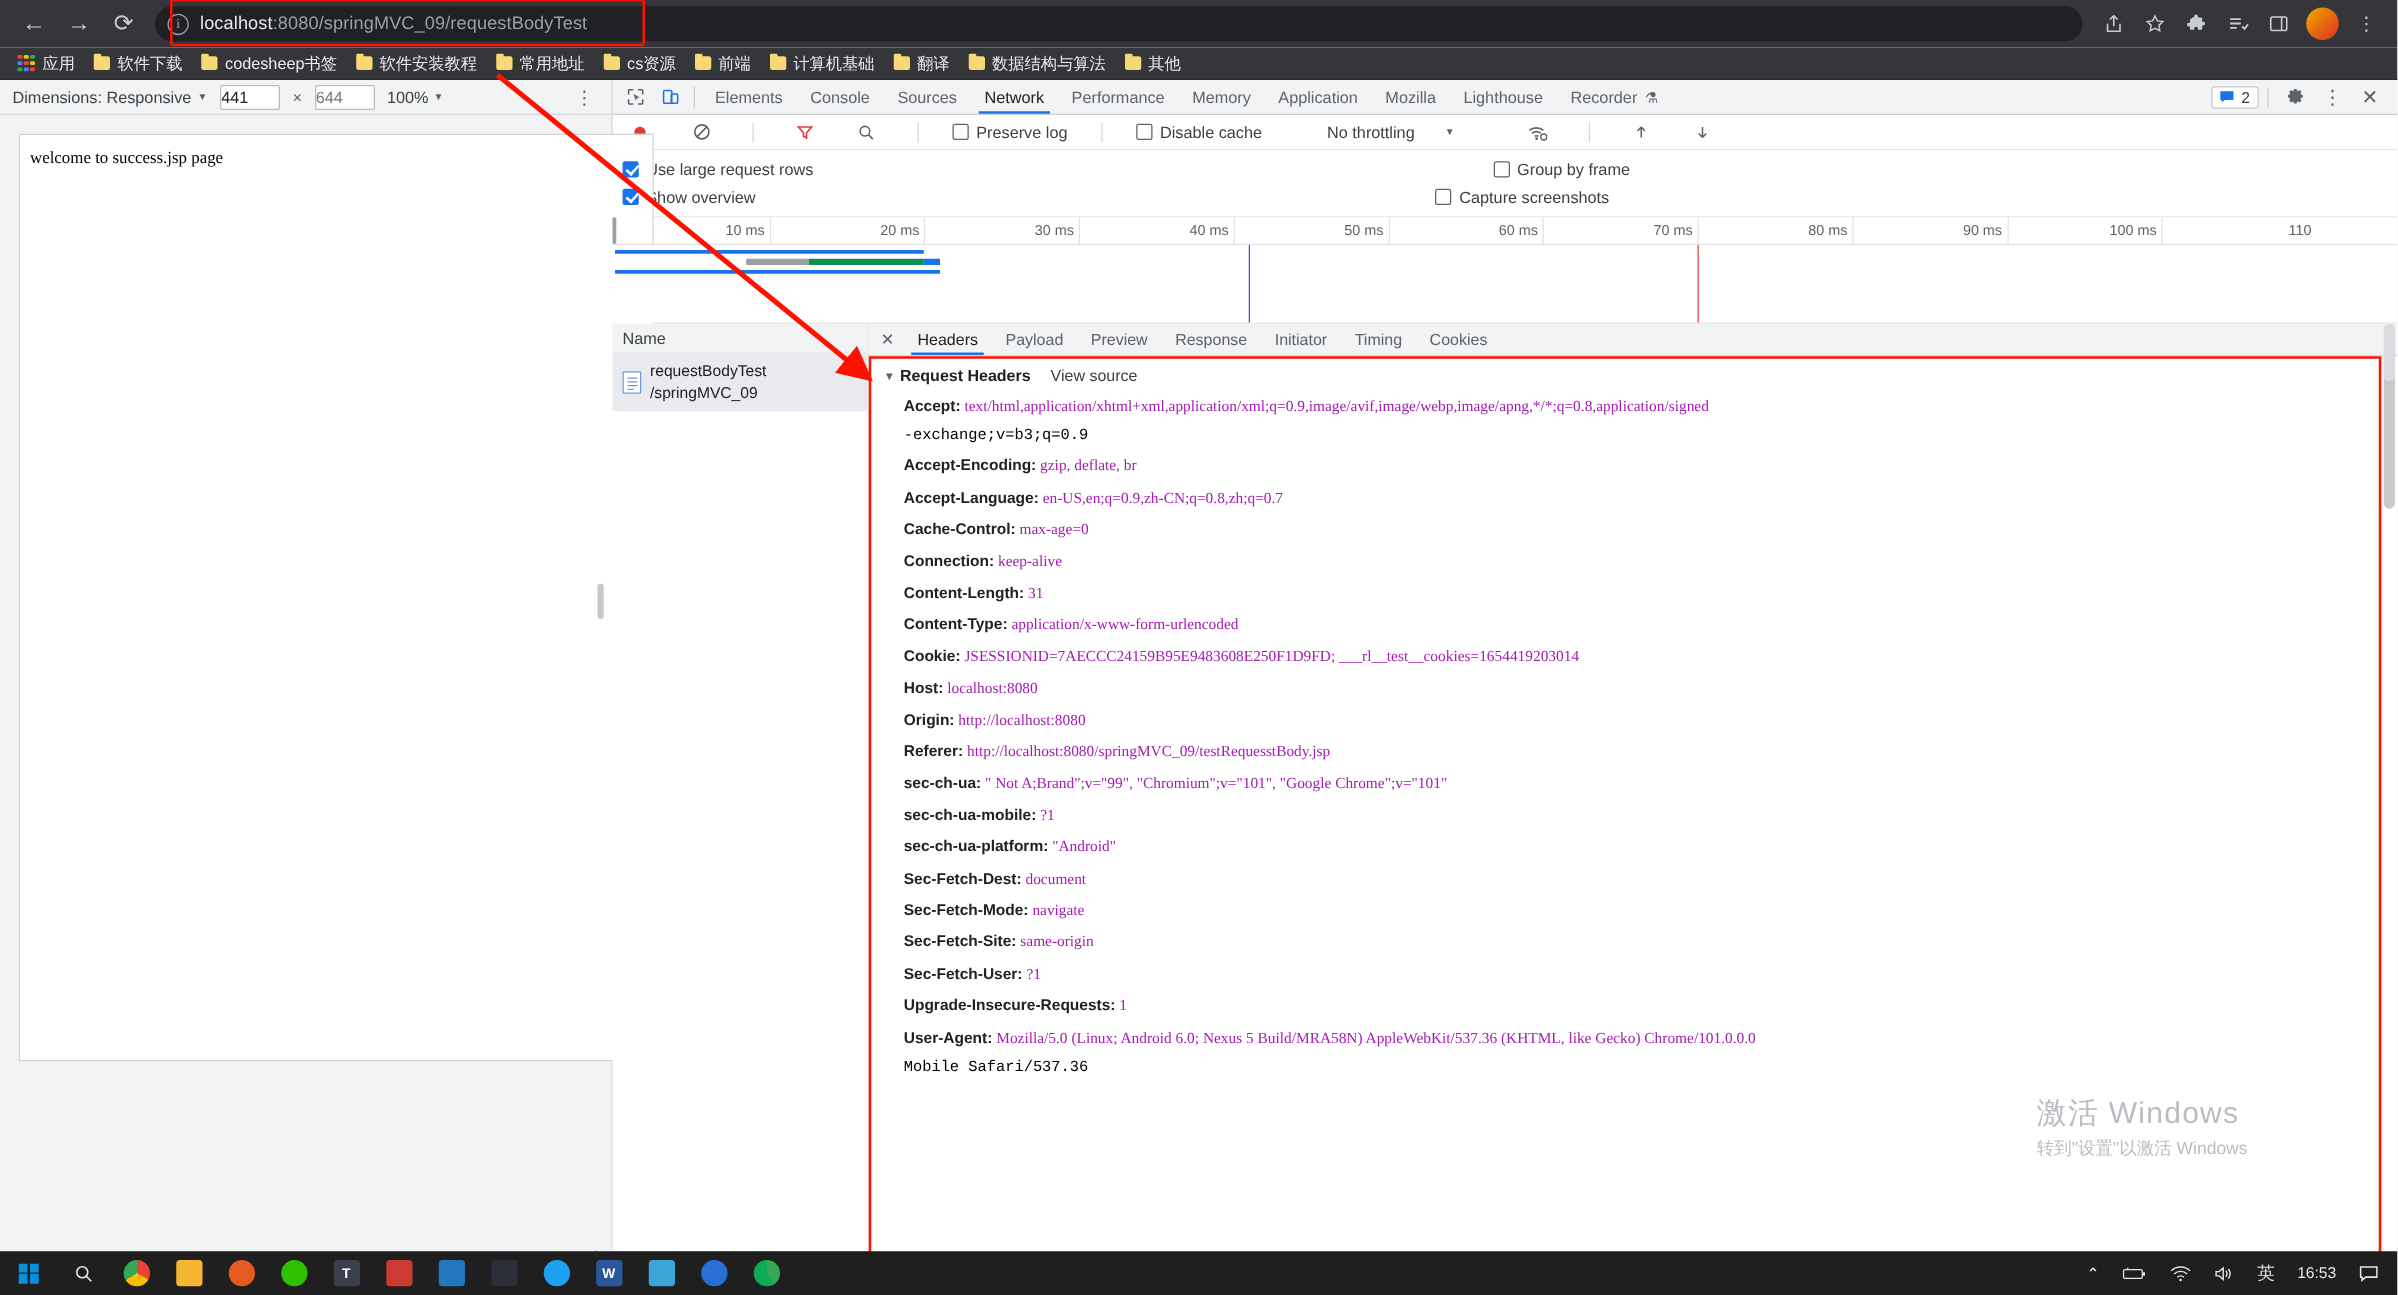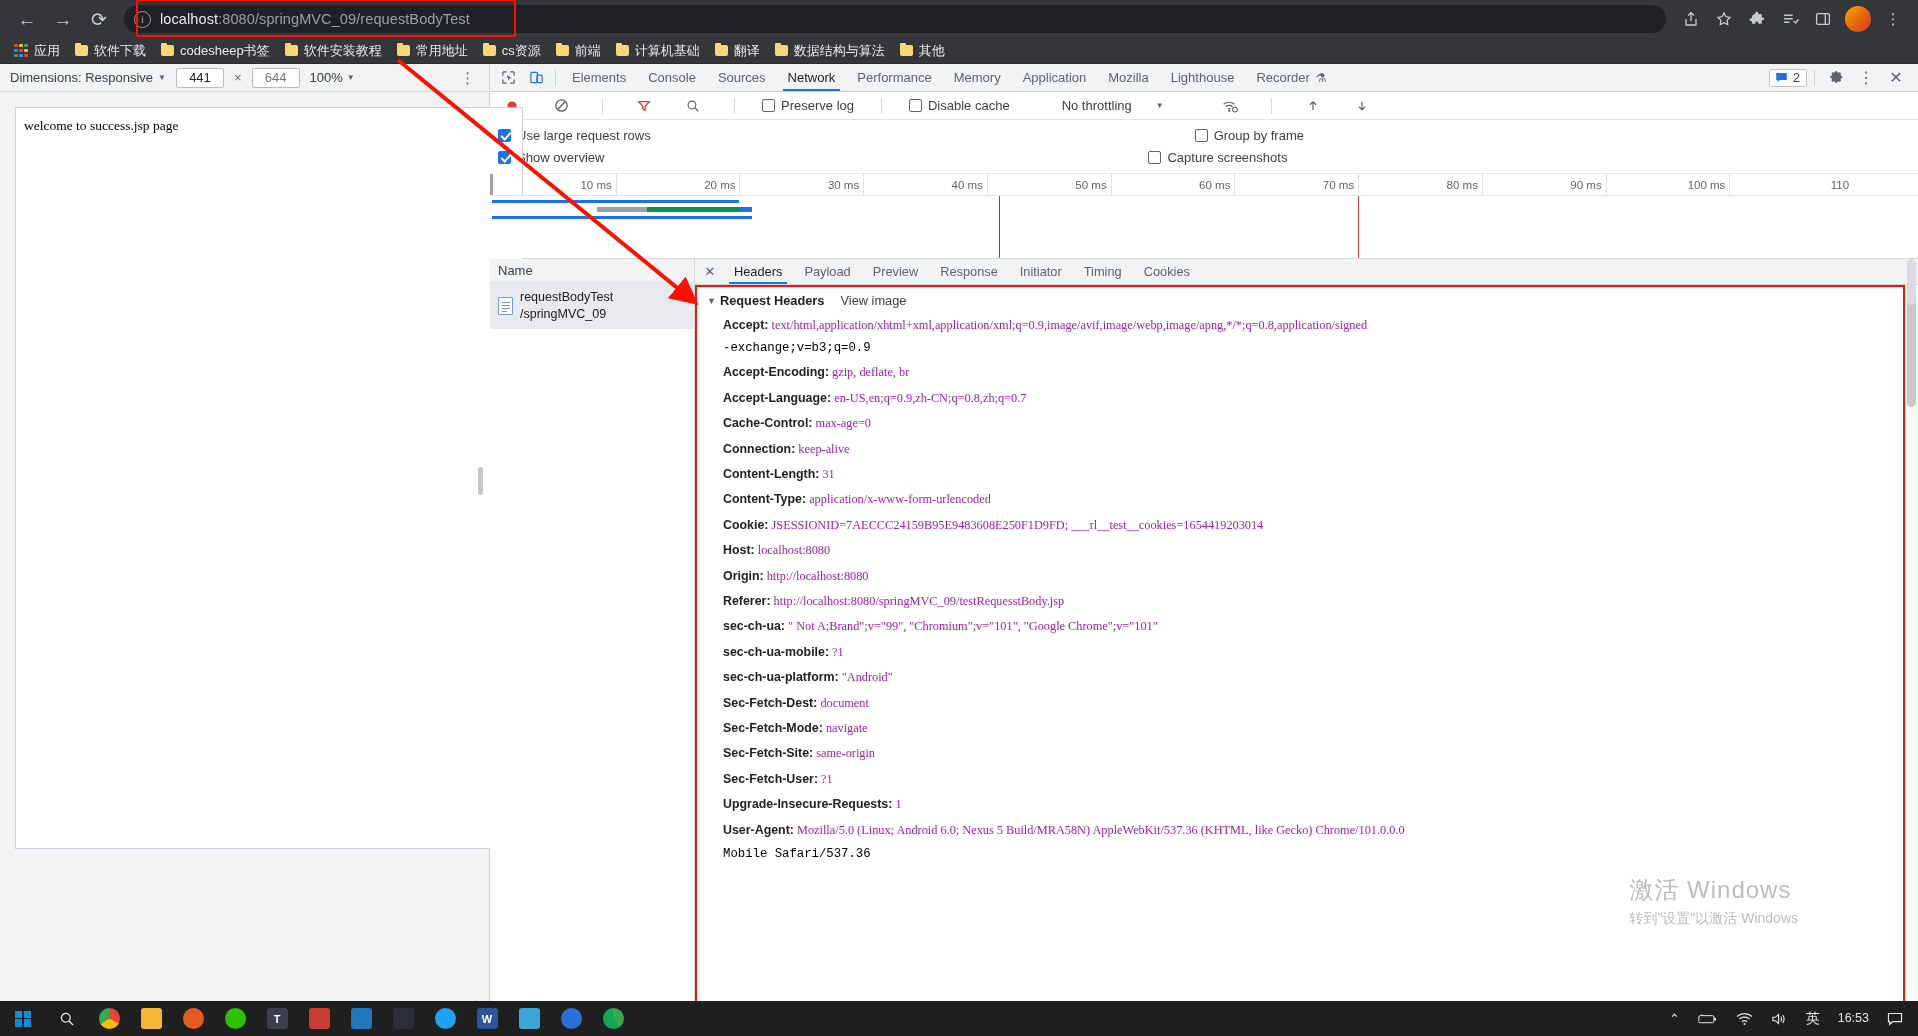--- a/index.html
+++ b/index.html
@@ -142,21 +142,21 @@
     font-size: 13px;
     color: #3c4043;
   }
   .dim-select { display:flex; align-items:center; gap:5px; white-space: nowrap;}
   .caret { font-size: 8px; color:#5f6368; }
   .dim-input {
     width: 48px; height: 20px;
     border: 1px solid #b8bcc0;
     background: #fff;
     border-radius: 2px;
-    text-align: center;
+    text-align: left;
     font-size: 13px;
     color: #202124;
     font-family: "Liberation Sans", sans-serif;
     padding: 0;
   }
   .dim-input.placeholder { color: #9aa0a6; }
   .xsep { color: #5f6368; font-size: 13px; }
   .zoom-sel { display:flex; align-items:center; gap:4px; }
   .dots-v {
     margin-left: auto;
@@ -827,21 +827,21 @@
           <div class="dtab">Response</div>
           <div class="dtab">Initiator</div>
           <div class="dtab">Timing</div>
           <div class="dtab">Cookies</div>
         </div>
 
         <div class="headers-body">
           <div class="sect-title">
             <span class="tri">▼</span>
             <span>Request Headers</span>
-            <span class="viewsrc">View image</span>
+            <span class="viewsrc">View source</span>
           </div>
           <div id="headers-list">
               <div class="hdr-line"><b>Accept:</b><span class="val"> text/html,application/xhtml+xml,application/xml;q=0.9,image/avif,image/webp,image/apng,*/*;q=0.8,application/signed</span></div>
               <div class="hdr-cont">-exchange;v=b3;q=0.9</div>
               <div class="hdr-line"><b>Accept-Encoding:</b><span class="val"> gzip, deflate, br</span></div>
               <div class="hdr-line"><b>Accept-Language:</b><span class="val"> en-US,en;q=0.9,zh-CN;q=0.8,zh;q=0.7</span></div>
               <div class="hdr-line"><b>Cache-Control:</b><span class="val"> max-age=0</span></div>
               <div class="hdr-line"><b>Connection:</b><span class="val"> keep-alive</span></div>
               <div class="hdr-line"><b>Content-Length:</b><span class="val"> 31</span></div>
               <div class="hdr-line"><b>Content-Type:</b><span class="val"> application/x-www-form-urlencoded</span></div>

